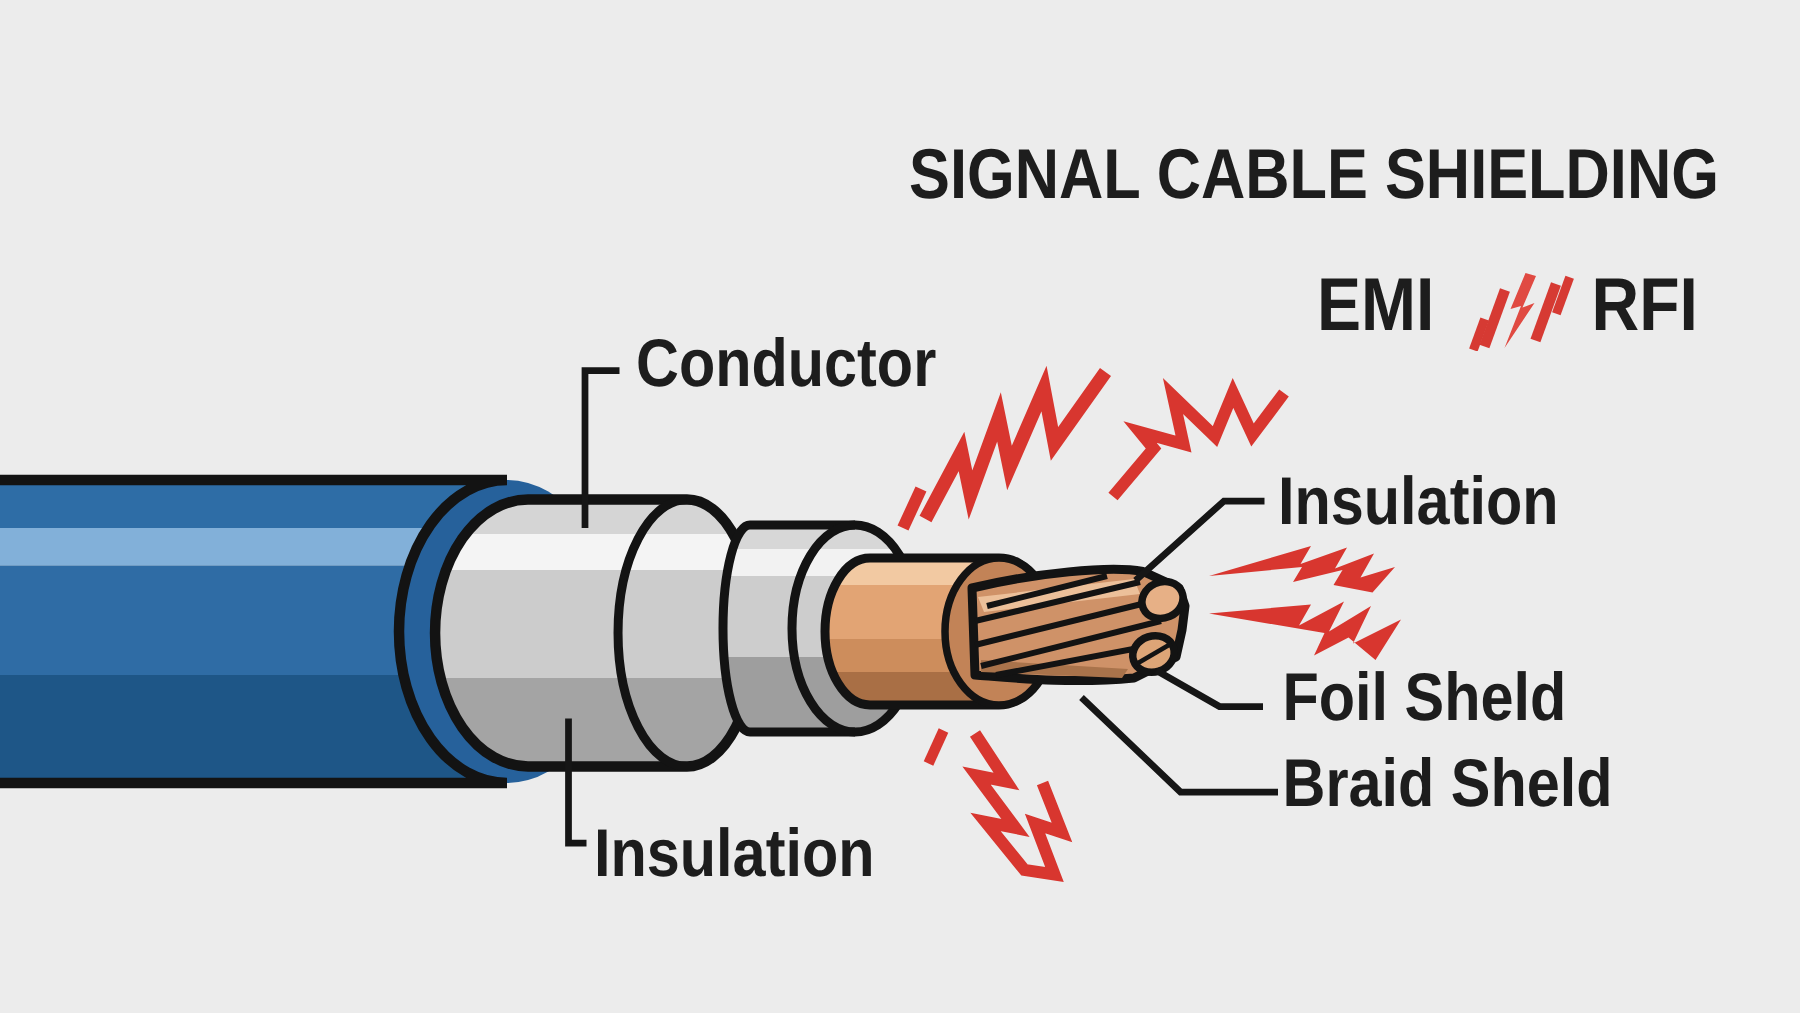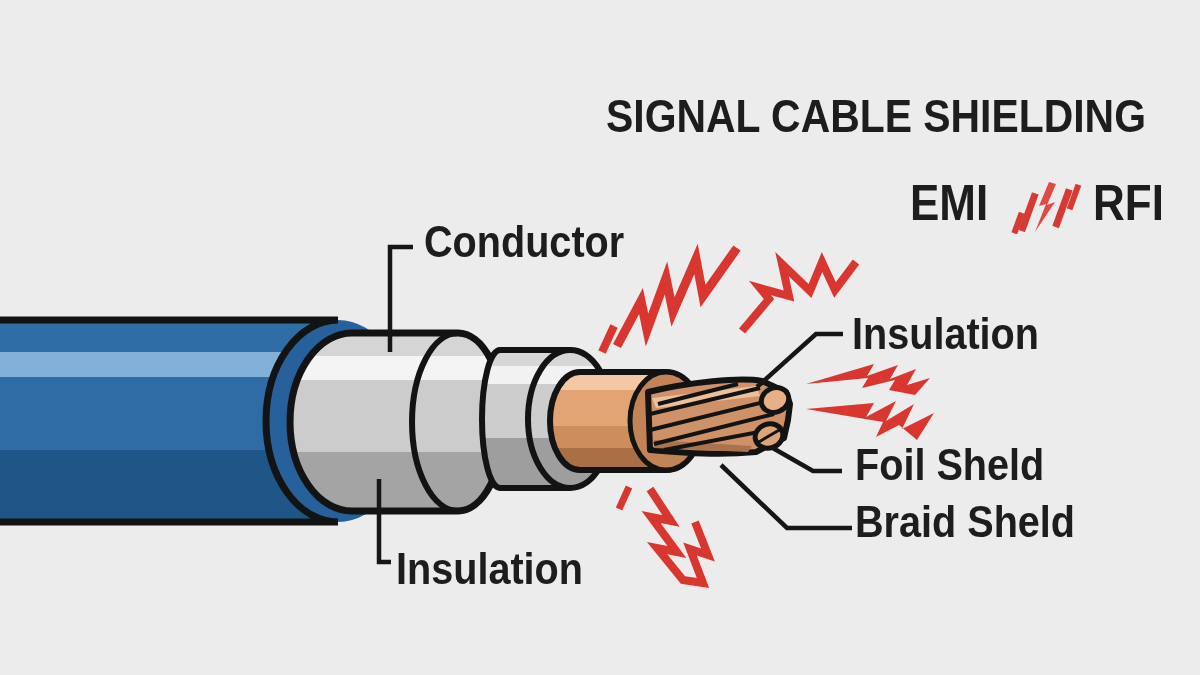--- a/index.html
+++ b/index.html
@@ -24,21 +24,21 @@
     letter-spacing:0px;
     transform:scaleX(0.87);
   }
   .tag{font-size:45px;transform:scaleX(0.88);}
   .conductor{left:424px;top:216px;}
   .ins-right{left:852px;top:308px;}
   .foil{left:855px;top:439px;}
   .braid{left:855px;top:496px;}
   .ins-left{left:396px;top:543px;}
   .emi-row{
-    position:absolute;left:910px;top:178px;
+    position:absolute;left:878px;top:178px;
     display:flex;align-items:flex-start;gap:10px;
   }
   .emi-row .word{
     font-size:50px;font-weight:bold;color:#1d1d1d;
     transform:scaleX(0.88);transform-origin:left top;
     line-height:1;
   }
   .emi-row .slashes{margin-top:2px;}
 </style>
 </head>

